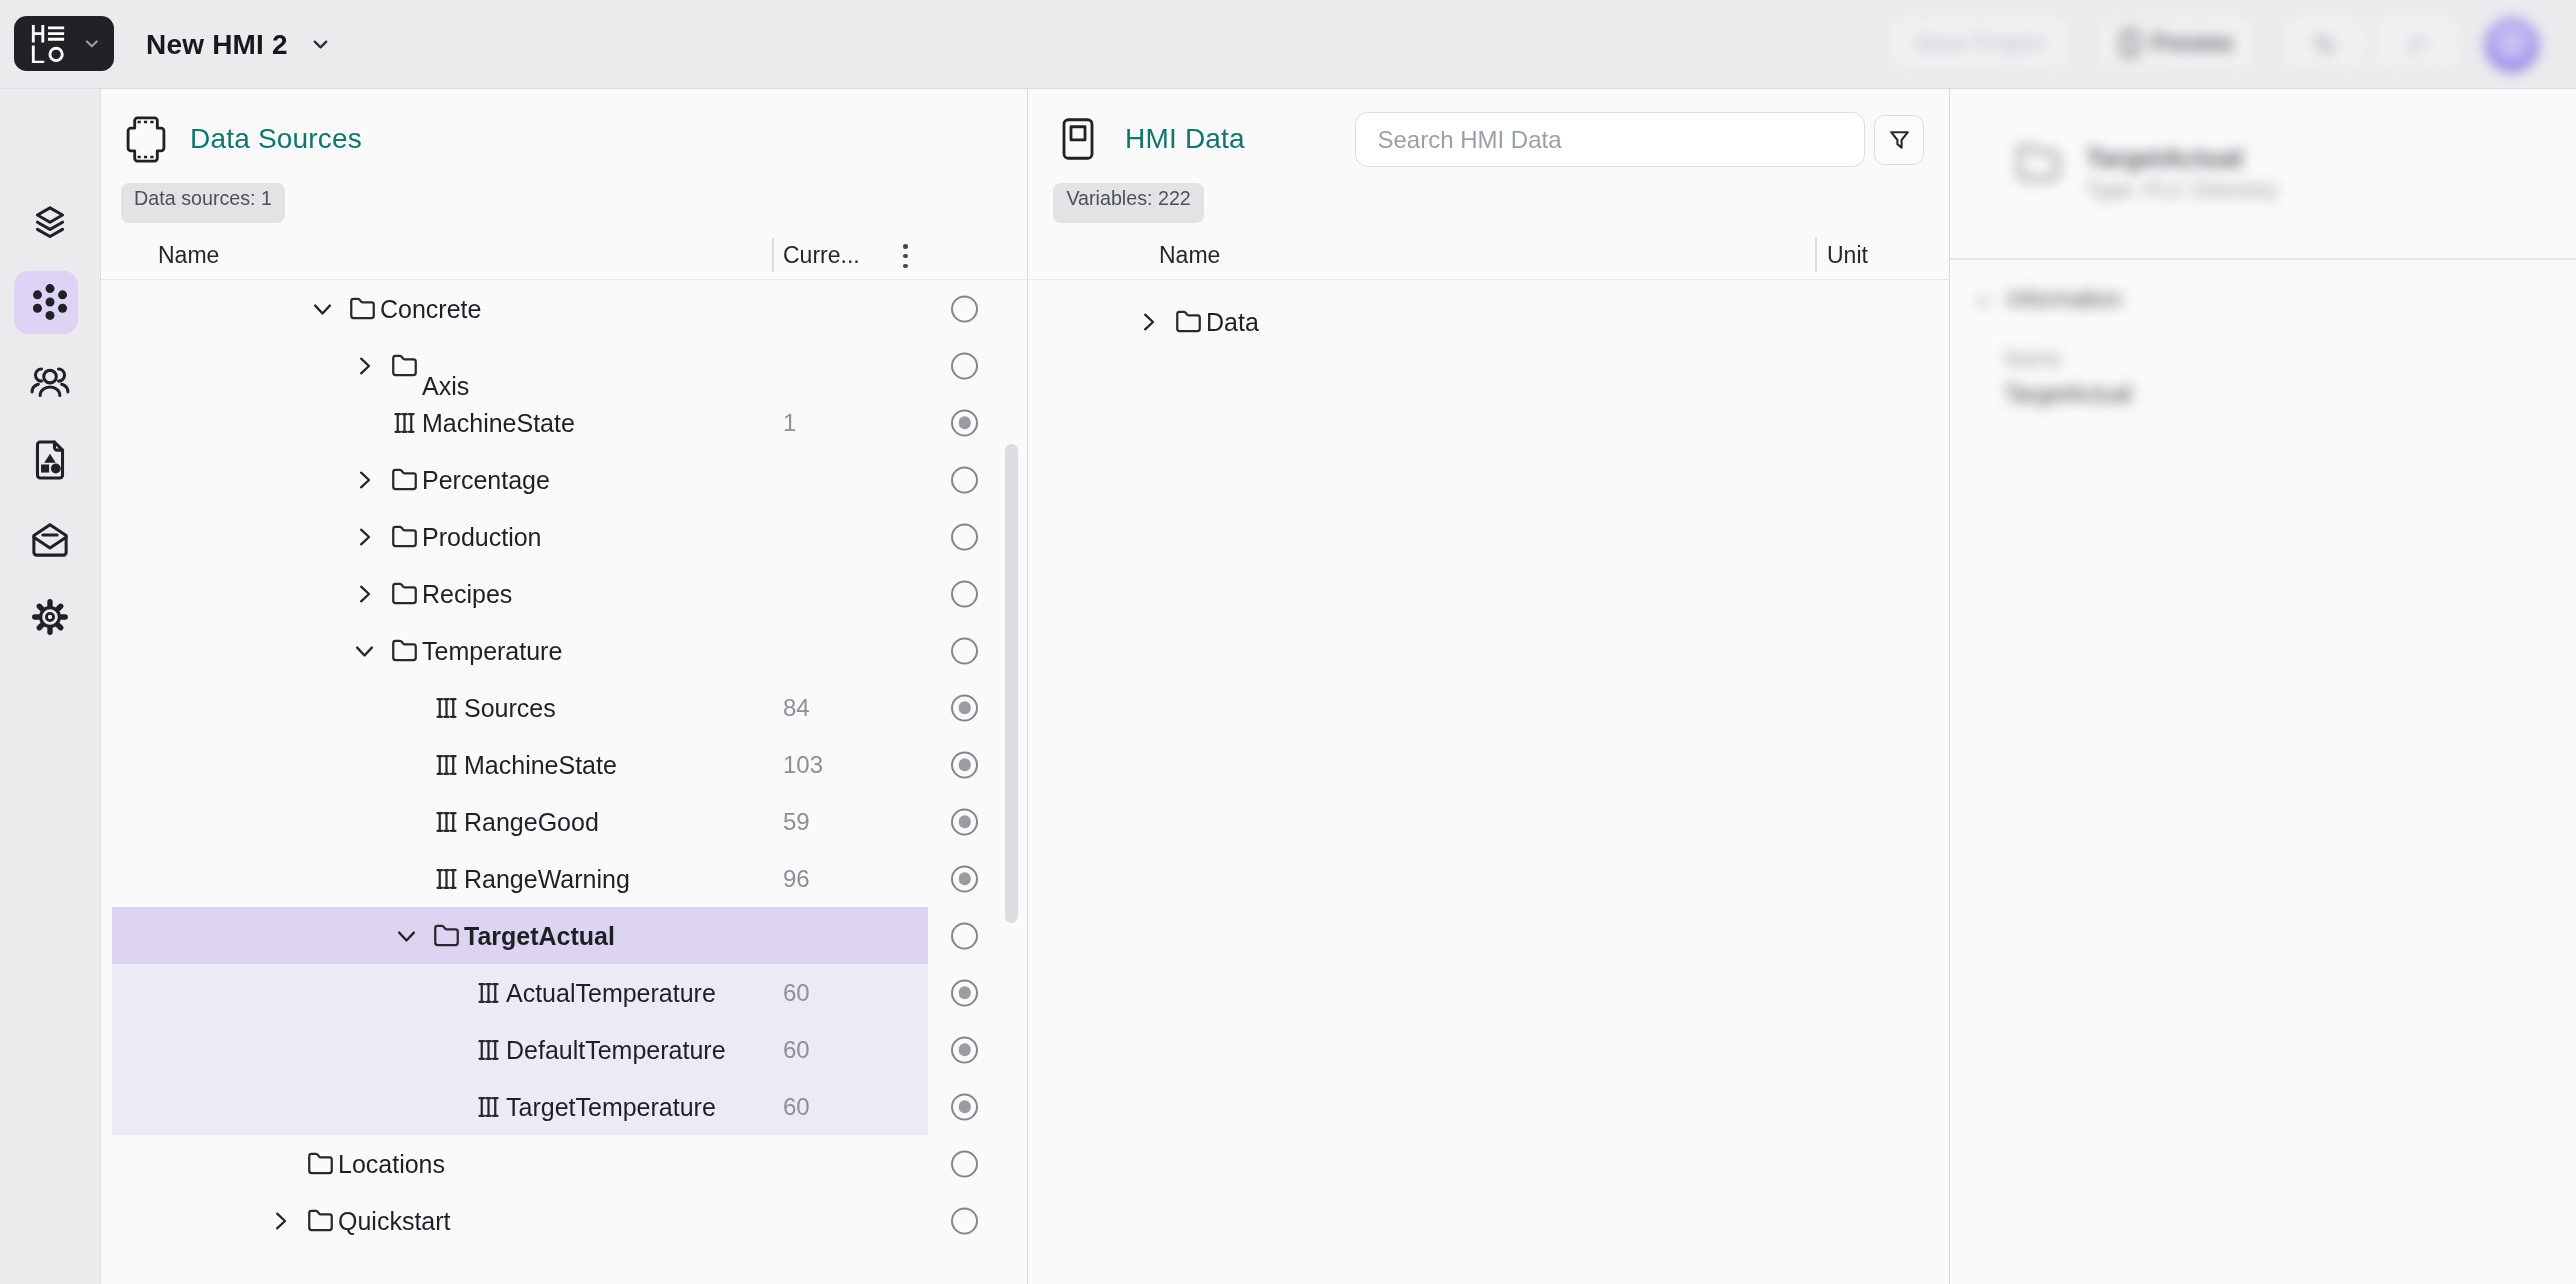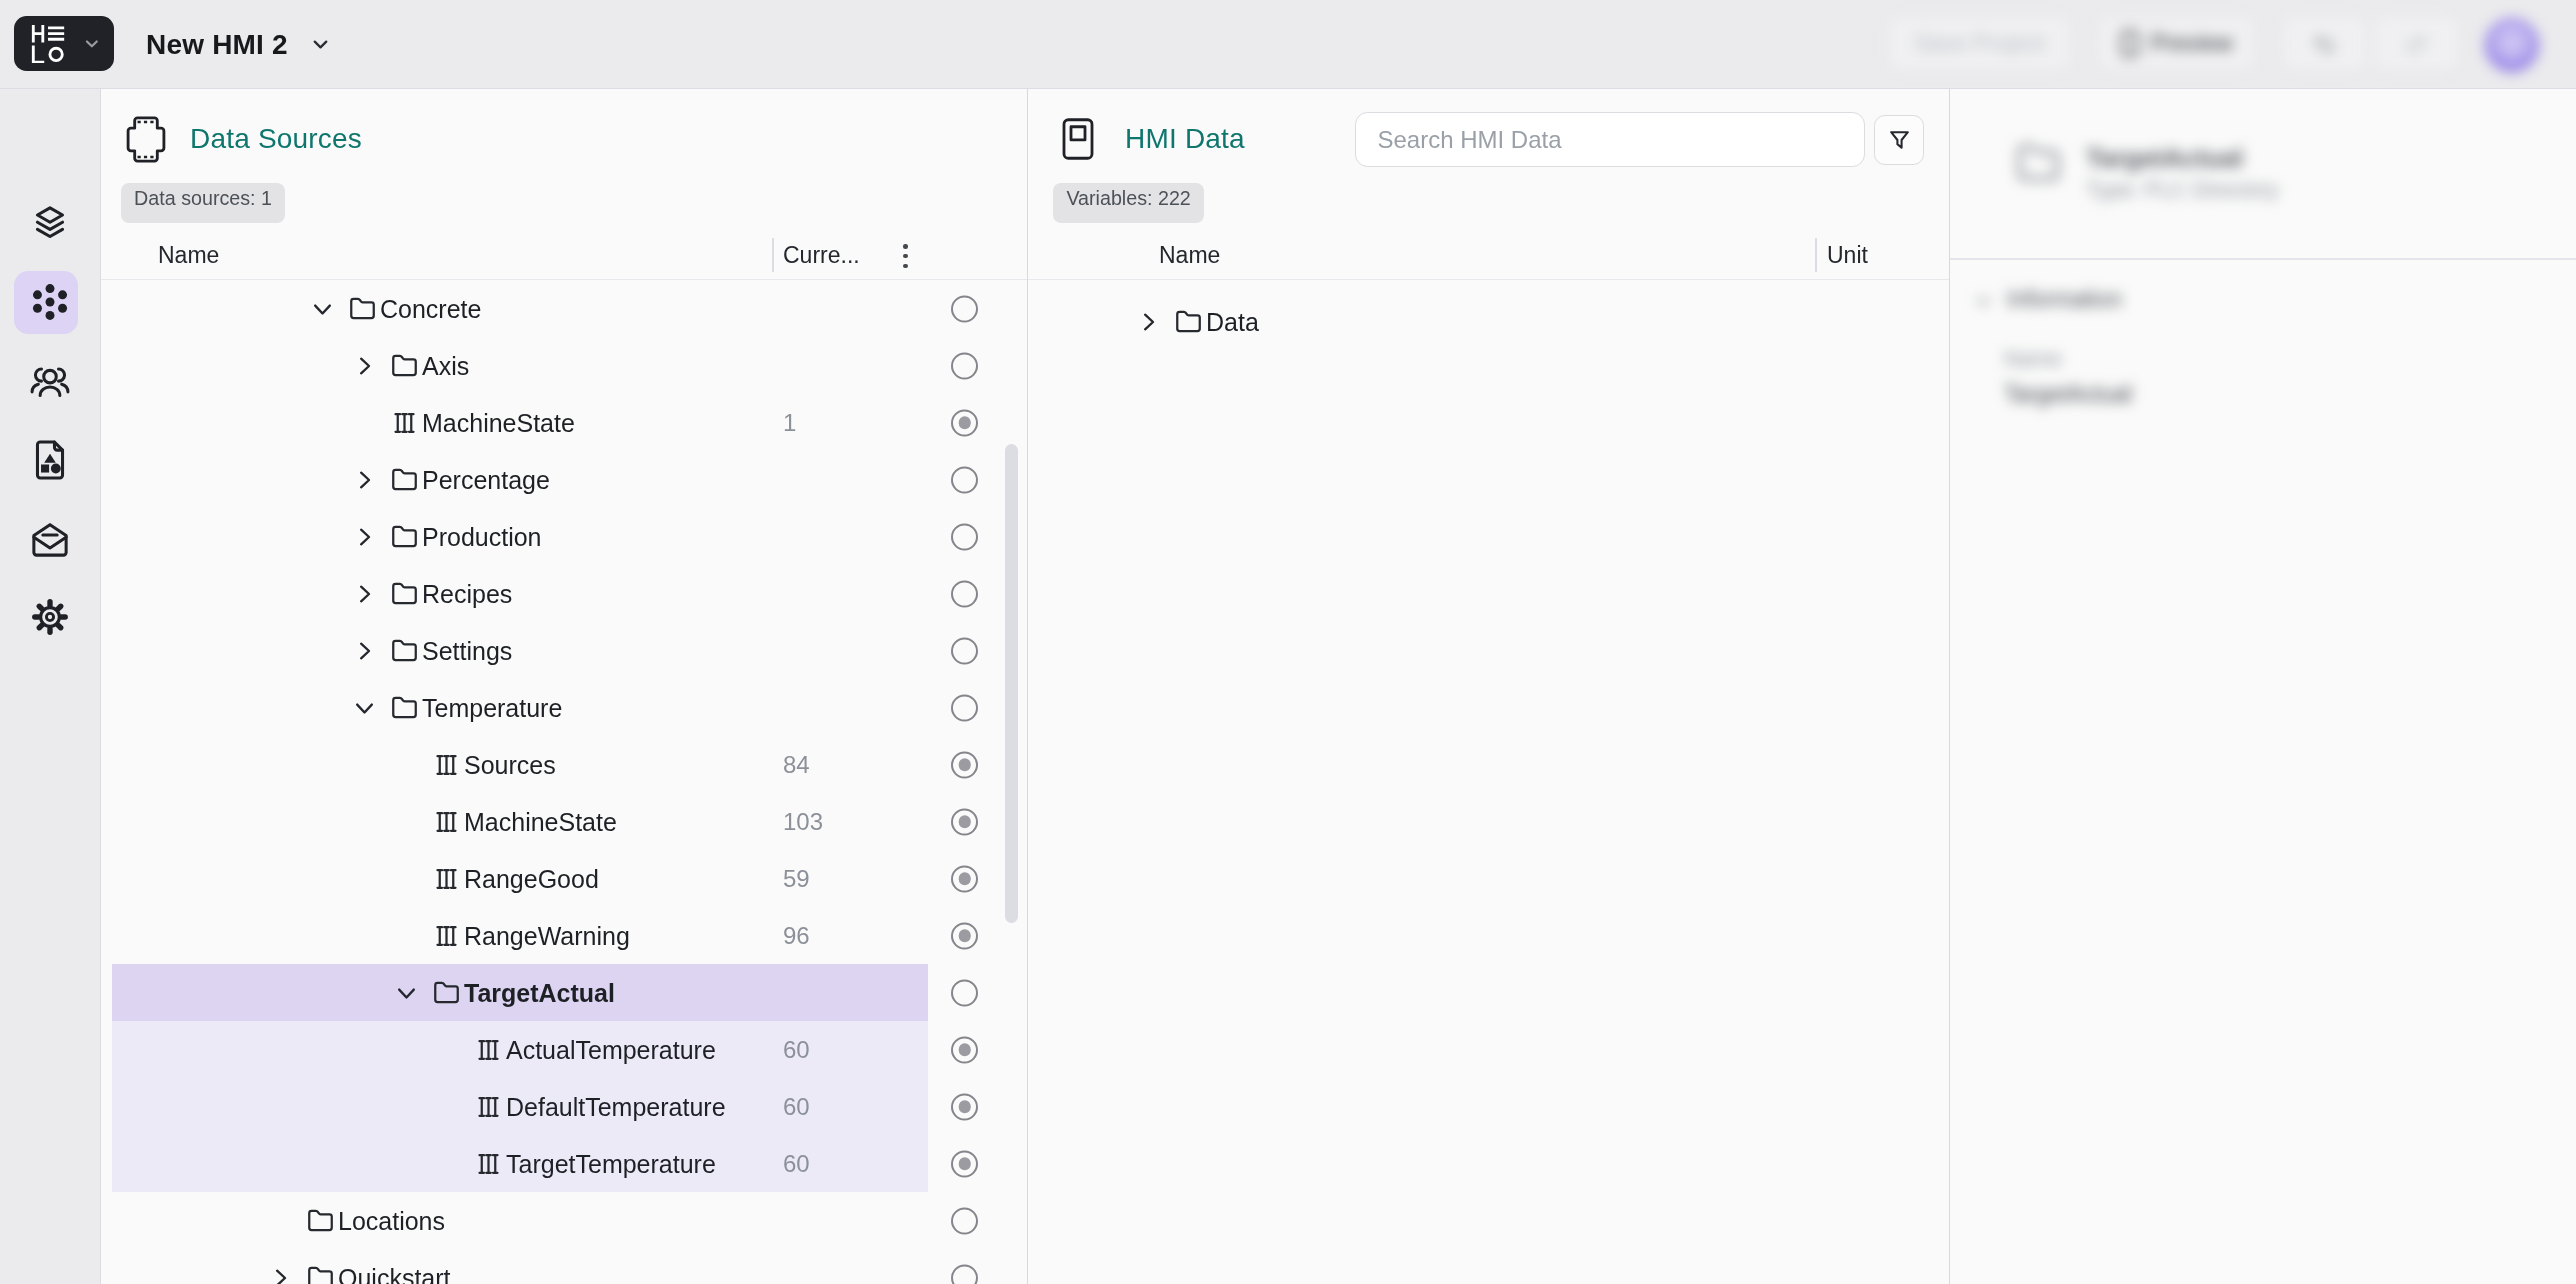--- a/index.html
+++ b/index.html
@@ -266,21 +266,21 @@
                 <polyline points="9,5.5 16,12 9,18.5" fill="none" stroke="#24272d" stroke-width="2.1" stroke-linecap="round" stroke-linejoin="round"></polyline>
               </svg>
 
     </span>
     <span class="ricon" style="left: 290px;">
       <svg class="i-folder" viewBox="0 0 24 24" style="display: block;">
         <path d="M20 20a2 2 0 0 0 2-2V8a2 2 0 0 0-2-2h-7.9a2 2 0 0 1-1.69-.9L9.6 3.9A2 2 0 0 0 7.93 3H4a2 2 0 0 0-2 2v13a2 2 0 0 0 2 2Z" fill="none" stroke="#26292e" stroke-width="2" stroke-linejoin="round"></path>
       </svg>
 
     </span>
-    <span class="rlabel" style="left: 321px;">Axis</span>
+    <span class="rlabel" style="left: 321px; margin-top: 20px;">Axis</span>
 
     <span class="radio empty"></span>
   </div>
           <div class="trow">
     <span class="chev none" style="left: 250px;">
       
       
     </span>
     <span class="ricon" style="left: 290px;">
 
@@ -337,37 +337,20 @@
               </svg>
 
     </span>
     <span class="ricon" style="left: 290px;">
       <svg class="i-folder" viewBox="0 0 24 24" style="display: block;">
         <path d="M20 20a2 2 0 0 0 2-2V8a2 2 0 0 0-2-2h-7.9a2 2 0 0 1-1.69-.9L9.6 3.9A2 2 0 0 0 7.93 3H4a2 2 0 0 0-2 2v13a2 2 0 0 0 2 2Z" fill="none" stroke="#26292e" stroke-width="2" stroke-linejoin="round"></path>
       </svg>
 
     </span>
     <span class="rlabel" style="left: 321px;">Recipes</span>
-
-    <span class="radio empty"></span>
-  </div>
-          <div class="trow">
-    <span class="chev closed" style="left: 250px;">
-      <svg class="svg-right" viewBox="0 0 24 24">
-                <polyline points="9,5.5 16,12 9,18.5" fill="none" stroke="#24272d" stroke-width="2.1" stroke-linecap="round" stroke-linejoin="round"></polyline>
-              </svg>
-
-    </span>
-    <span class="ricon" style="left: 290px;">
-      <svg class="i-folder" viewBox="0 0 24 24" style="display: block;">
-        <path d="M20 20a2 2 0 0 0 2-2V8a2 2 0 0 0-2-2h-7.9a2 2 0 0 1-1.69-.9L9.6 3.9A2 2 0 0 0 7.93 3H4a2 2 0 0 0-2 2v13a2 2 0 0 0 2 2Z" fill="none" stroke="#26292e" stroke-width="2" stroke-linejoin="round"></path>
-      </svg>
-
-    </span>
-    <span class="rlabel" style="left: 321px;">Settings</span>
 
     <span class="radio empty"></span>
   </div>
           <div class="trow">
     <span class="chev open" style="left: 250px;">
 
       <svg class="svg-down" viewBox="0 0 24 24">
                 <polyline points="5.5,9 12,16 18.5,9" fill="none" stroke="#24272d" stroke-width="2.1" stroke-linecap="round" stroke-linejoin="round"></polyline>
               </svg>
     </span>

